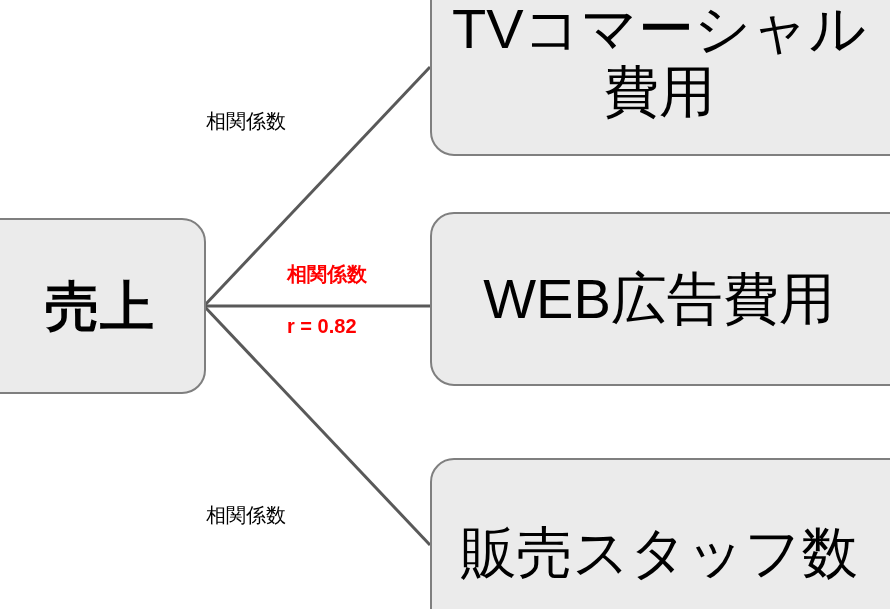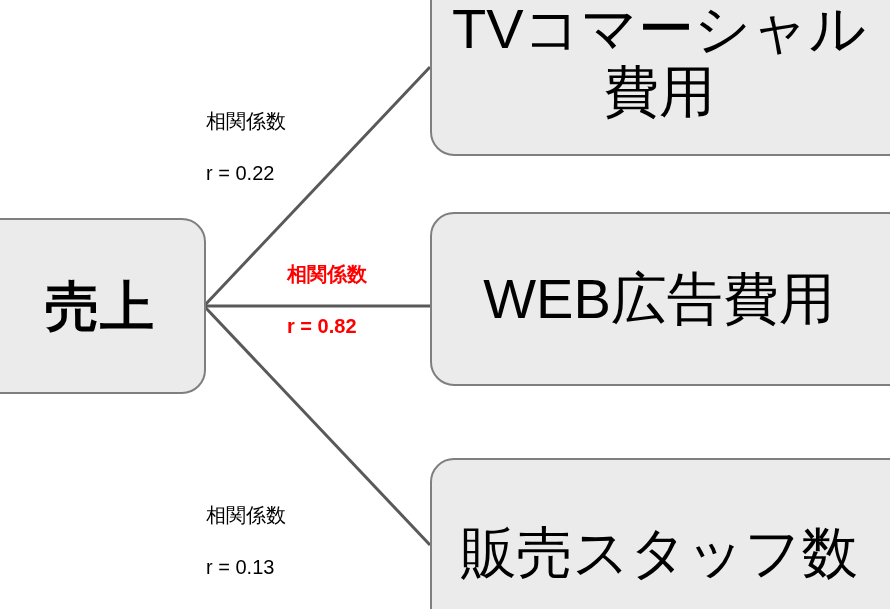--- a/index.html
+++ b/index.html
@@ -144,26 +144,24 @@
   <div class="node node-target" id="node-web">
     <span class="node-label">WEB広告費用</span>
   </div>
 
   <div class="node node-target" id="node-staff">
     <span class="node-label">販売スタッフ数</span>
   </div>
 
   <div class="edge-label" id="label-tv">
     <div>相関係数</div>
-    <div>r = 0.22</div>
   </div>
 
   <div class="edge-label highlight" id="label-web">
     <div>相関係数</div>
     <div>r = 0.82</div>
   </div>
 
   <div class="edge-label" id="label-staff">
     <div>相関係数</div>
-    <div>r = 0.13</div>
   </div>
 
 </div>
 
 </body></html>

